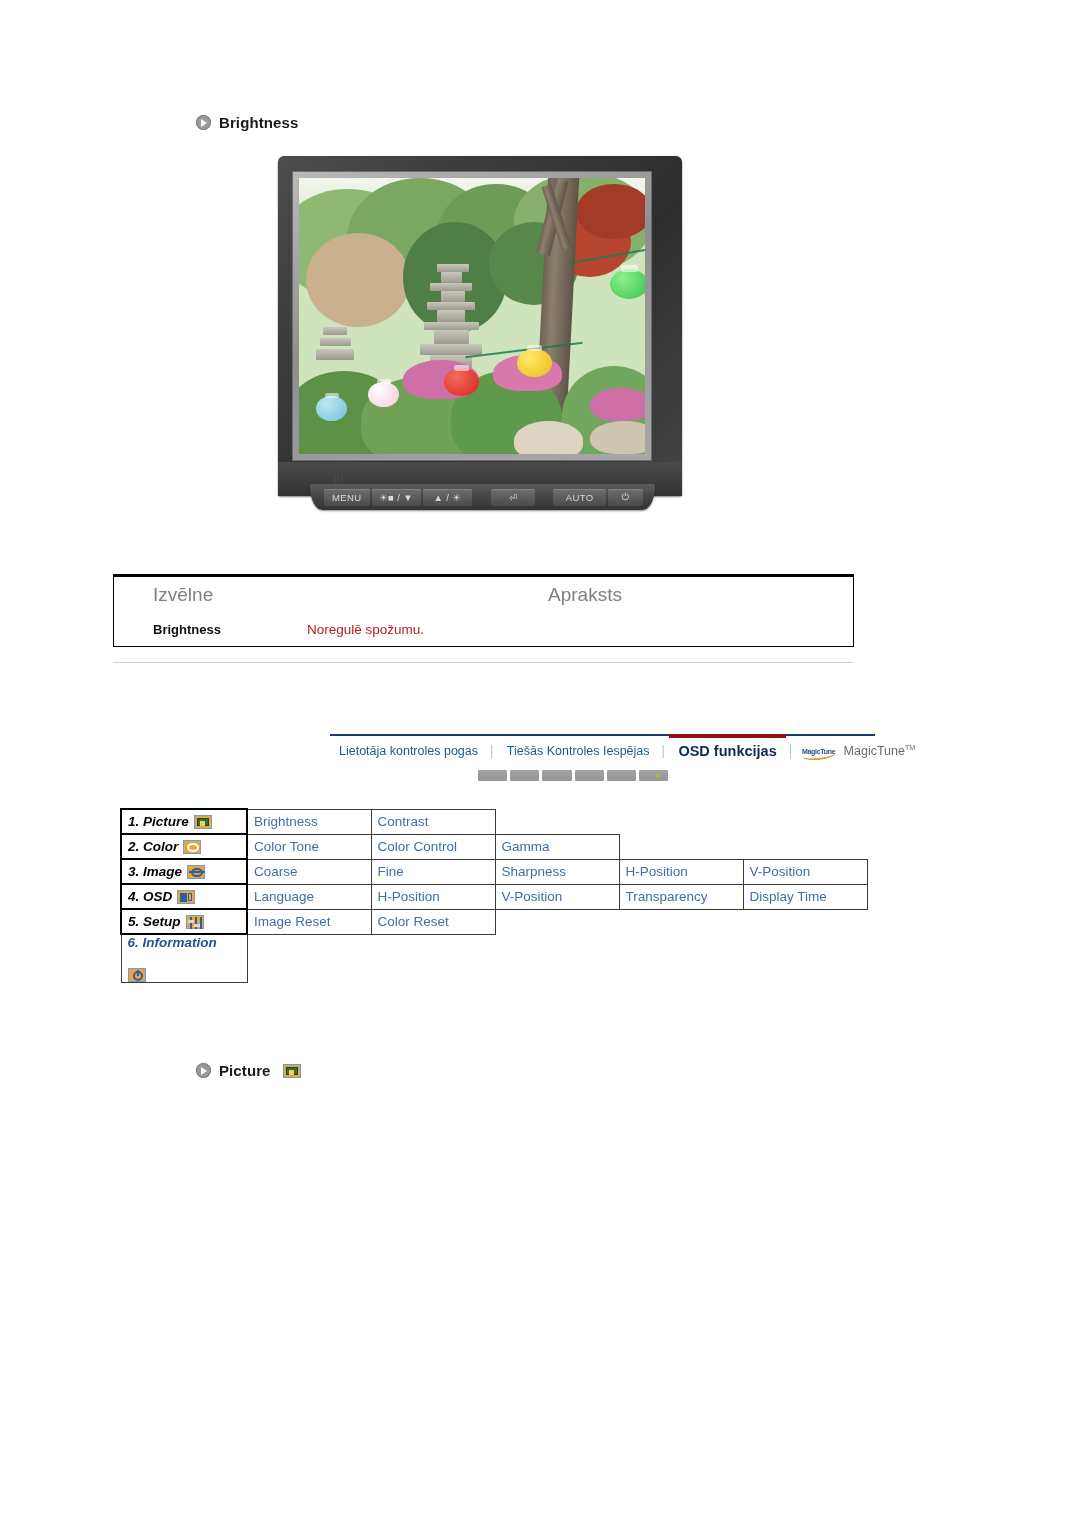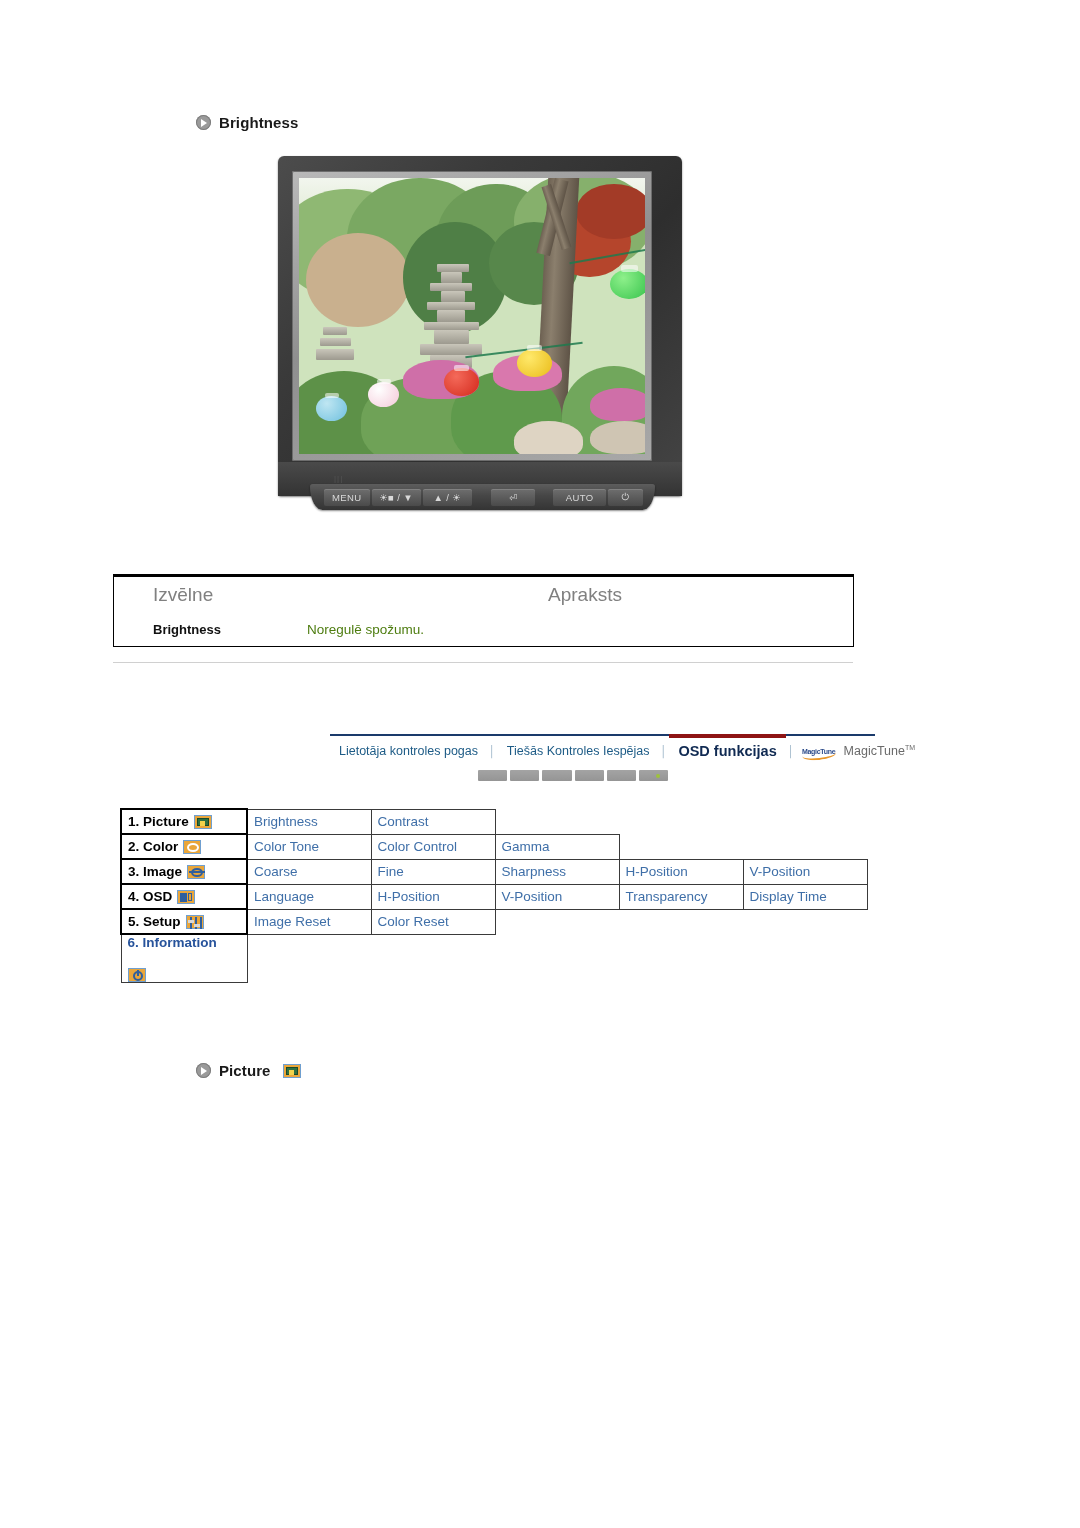--- a/index.html
+++ b/index.html
@@ -196,21 +196,21 @@
   #desc-table .row { display: flex; }
   #desc-table .hdr { height: 36px; }
   #desc-table .bdy { height: 33px; }
   #desc-table .c1 { width: 185px; box-sizing:border-box; padding-left: 39px; display:flex; align-items:center;}
   #desc-table .c2 { flex:1; box-sizing:border-box; display:flex; align-items:center;}
   .hdr .c1 span, .hdr .c2 span {
     font-size: 19px; color: #808080; font-weight: normal;
   }
   .hdr .c2 span { padding-left: 249px; }
   .bdy .c1 span { font-size: 13px; color:#111; font-weight: bold; }
-  .bdy .c2 span { font-size: 13.5px; color:#4d7c0f; padding-left: 8px;}
+  .bdy .c2 span { font-size: 13.5px; color:#b91c1c; padding-left: 8px;}
 
   
   #page-divider {
     position: absolute;
     left: 113px; top: 662px;
     width: 740px; height: 1px;
     background: #d0d0d0;
   }
 
   
@@ -288,21 +288,21 @@
     box-sizing: border-box;
   }
   #osd-table td.cat {
     width: 126px;
     color: #000;
     font-weight: bold;
     border: 2px solid #000;
     white-space: nowrap;
   }
   #osd-table td.cat .cat-inner {
-    display:flex; align-items:center; gap:5px;
+    display:flex; align-items:center; gap:5px;font-style:italic;
   }
   #osd-table td.sub { width: 124px; }
   #osd-table td.empty { border: none; background: transparent; }
   #osd-table td.cat.info {
     color: #27539b;
     height: 46px;
     border: 1px solid #3a3a3a;
   }
   #osd-table td.cat.info .cat-inner {
     flex-direction: column;

